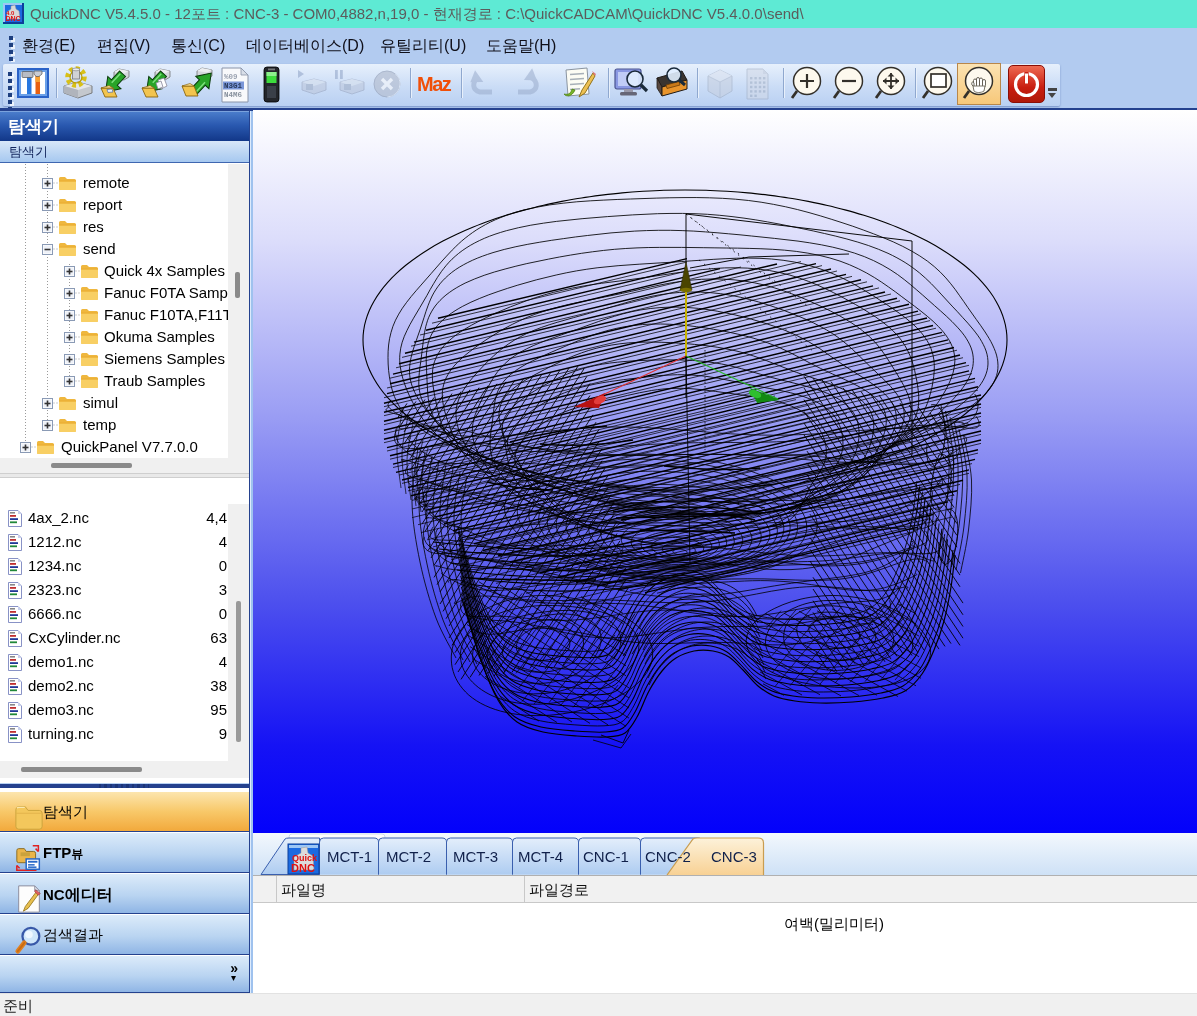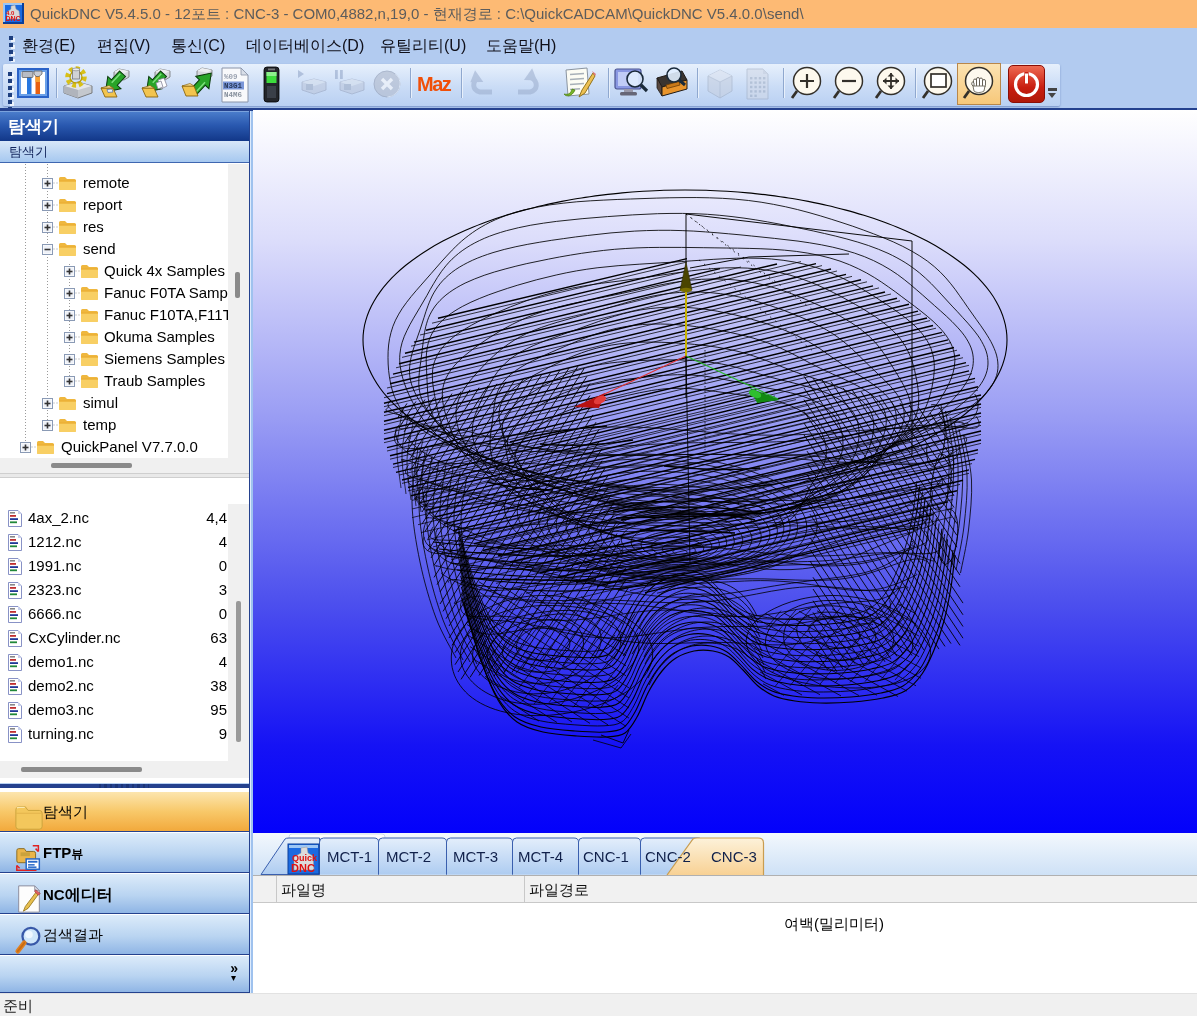--- a/index.html
+++ b/index.html
@@ -1,19 +1,19 @@
 <!DOCTYPE html>
 <html><head>
 <meta charset="utf-8">
 <style>
 * { margin:0; padding:0; box-sizing:border-box; }
 html,body { width:1197px; height:1016px; overflow:hidden; font-family:"Liberation Sans",sans-serif; }
 #app { position:relative; width:1197px; height:1016px; background:#b2cbf0; }
 
-#title { position:absolute; left:0; top:0; width:1197px; height:28px; background:#fdba74; }
+#title { position:absolute; left:0; top:0; width:1197px; height:28px; background:#5eead4; }
 #title .txt { position:absolute; left:30px; top:5px; font-size:15px; color:#5c5c5c; white-space:pre; }
 #appicon { position:absolute; left:3px; top:3px; width:21px; height:21px; }
 
 #menu { position:absolute; left:0; top:28px; width:1197px; height:34px; background:#b2cbf0; }
 #menu .item { position:absolute; top:8px; font-size:16px; color:#10101a; }
 .grip { position:absolute; width:7px; }
 .grip i { display:block; width:4px; height:4px; background:#1e3f7f; margin:3px 0; box-shadow:2px 2px 0 rgba(255,255,255,.75); }
 
 #tbar { position:absolute; left:0; top:62px; width:1197px; height:46px; background:#b2cbf0; }
 #tband { position:absolute; left:3px; top:2px; width:1057px; height:42px; background:linear-gradient(#e7f0fc,#cadcf6 55%,#b9d0f2); border-radius:2px; box-shadow:0 1px 2px rgba(60,90,160,.5); }
@@ -559,21 +559,21 @@
         </div>
 <div class="lrow" style="top:76px;width:249px;">
           <svg class="fic" viewBox="0 0 14 17">
             <path d="M0.5 0.5 L10 0.5 L13.5 4 L13.5 16.5 L0.5 16.5 Z" fill="#fff" stroke="#7a86c0" stroke-width="0.9"></path>
             <path d="M10 0.5 L10 4 L13.5 4 Z" fill="#c8d0ee"></path>
             <rect x="2" y="5" width="6" height="1.8" fill="#c03030"></rect>
             <rect x="2" y="8.2" width="8" height="1.8" fill="#203898"></rect>
             <rect x="2" y="11.4" width="7" height="1.8" fill="#208838"></rect>
             <rect x="2" y="2" width="5" height="1.6" fill="#888"></rect>
           </svg>
-          <span class="nm">1991.nc</span>
+          <span class="nm">1234.nc</span>
           <span class="vv">0</span>
         </div>
 <div class="lrow" style="top:100px;width:249px;padding-left:45px;">
           <svg class="fic" viewBox="0 0 14 17">
             <path d="M0.5 0.5 L10 0.5 L13.5 4 L13.5 16.5 L0.5 16.5 Z" fill="#fff" stroke="#7a86c0" stroke-width="0.9"></path>
             <path d="M10 0.5 L10 4 L13.5 4 Z" fill="#c8d0ee"></path>
             <rect x="2" y="5" width="6" height="1.8" fill="#c03030"></rect>
             <rect x="2" y="8.2" width="8" height="1.8" fill="#203898"></rect>
             <rect x="2" y="11.4" width="7" height="1.8" fill="#208838"></rect>
             <rect x="2" y="2" width="5" height="1.6" fill="#888"></rect>

